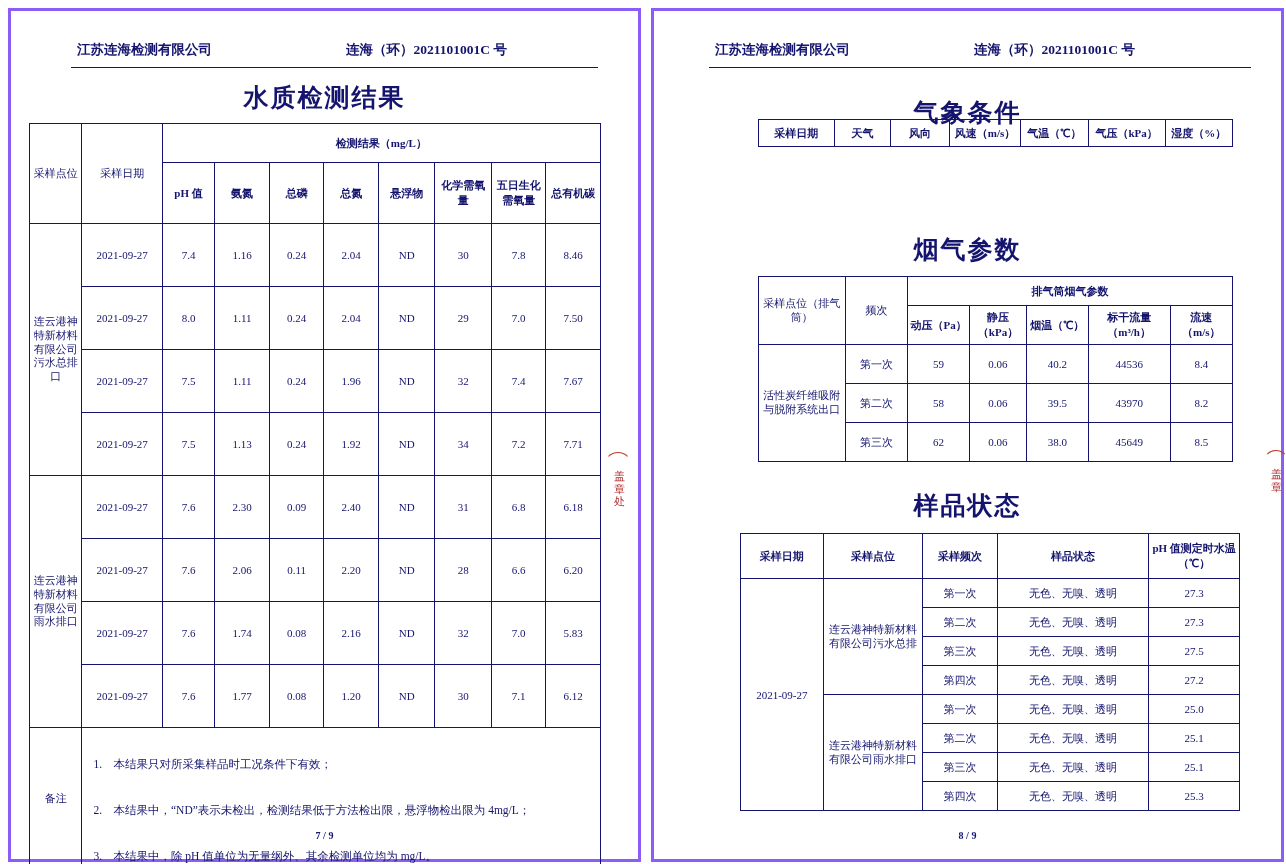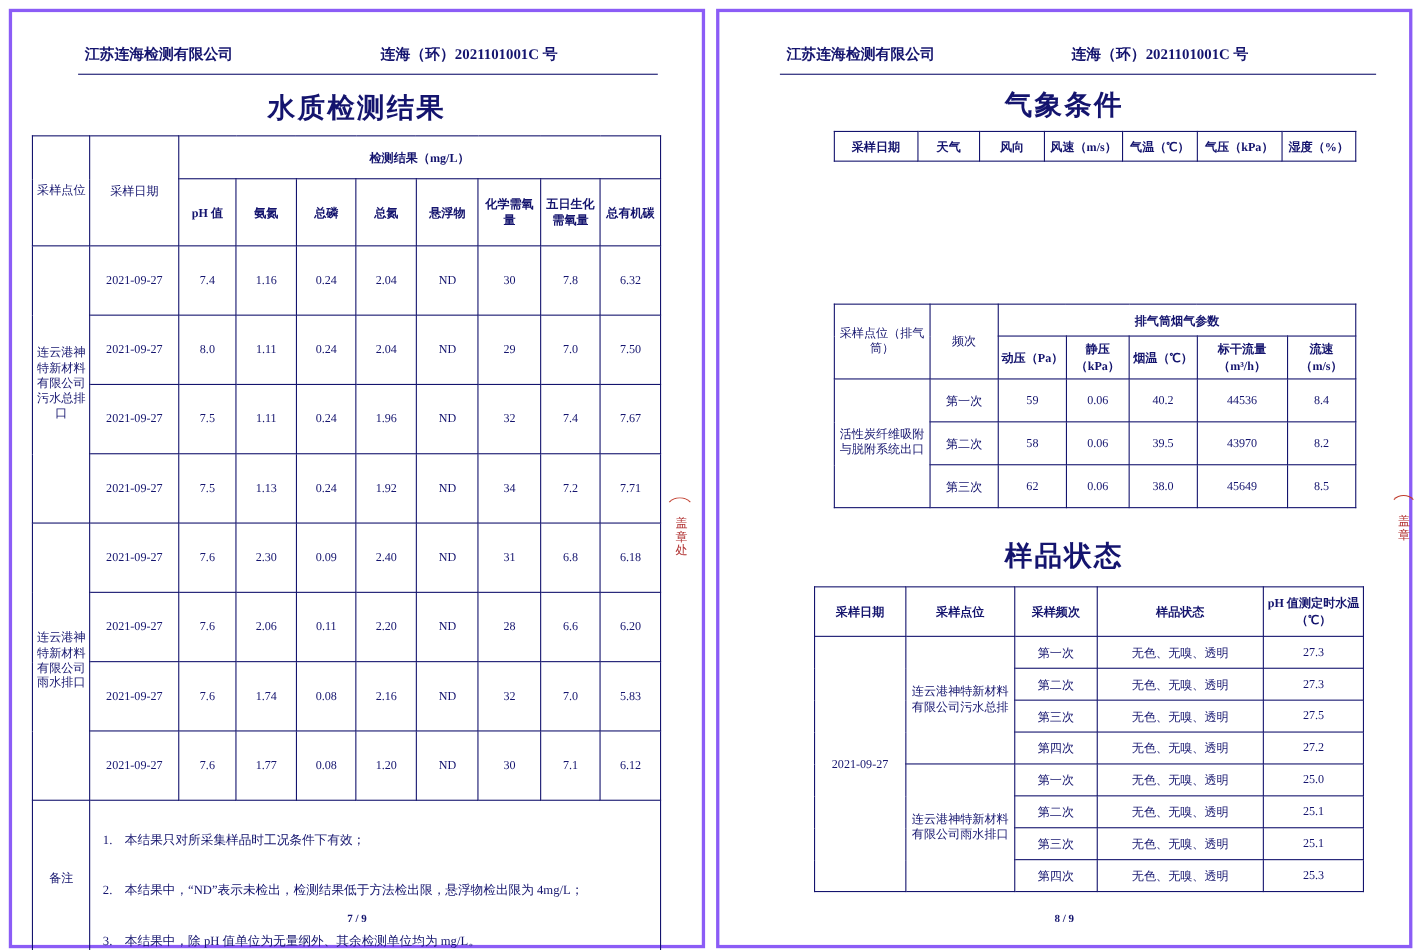--- a/index.html
+++ b/index.html
@@ -142,21 +142,21 @@
       <tr>
         <td rowspan="4" class="vtext tall">连云港神特新材料有限公司污水总排口</td>
         <td class="tall">2021-09-27</td>
         <td class="tall">7.4</td>
         <td class="tall">1.16</td>
         <td class="tall">0.24</td>
         <td class="tall">2.04</td>
         <td class="tall">ND</td>
         <td class="tall">30</td>
         <td class="tall">7.8</td>
-        <td class="tall">6.32</td>
+        <td class="tall">8.46</td>
       </tr>
       <tr>
         <td class="tall">2021-09-27</td>
         <td class="tall">8.0</td>
         <td class="tall">1.11</td>
         <td class="tall">0.24</td>
         <td class="tall">2.04</td>
         <td class="tall">ND</td>
         <td class="tall">29</td>
         <td class="tall">7.0</td>
@@ -258,36 +258,37 @@
 </div>
 
 <div class="page" id="page-right">
   <div class="sheet" id="sheet-right">
 
     <div class="hdr">
       <span class="company">江苏连海检测有限公司</span>
       <span class="reportno">连海（环）2021101001C 号</span>
     </div>
 
-    <div class="doc-title" style="top:68px;">气象条件</div>
+    <div class="doc-title" style="top:85px;">气象条件</div>
 
     <table class="grid" id="tbl-weather">
       <tbody>
           <tr>
         <th style="width:76px;">采样日期</th>
         <th style="width:56px;">天气</th>
         <th style="width:58px;">风向</th>
         <th style="width:70px;">风速（m/s）</th>
         <th style="width:66px;">气温（℃）</th>
         <th style="width:76px;">气压（kPa）</th>
         <th style="width:66px;">湿度（%）</th>
       </tr>
     </tbody>
       </table>
 
+    <div class="doc-title" style="top:222px;">烟气参数</div>
 
     <table class="grid" id="tbl-flue">
       <tbody>
           <tr>
         <td rowspan="2" style="width:92px;height:38px;" class="vtext">采样点位（排气筒）</td>
         <td rowspan="2" style="width:66px;">频次</td>
         <th colspan="5" style="height:24px;">排气筒烟气参数</th>
       </tr>
       <tr>
         <th style="width:62px;height:34px;">动压（Pa）</th>

